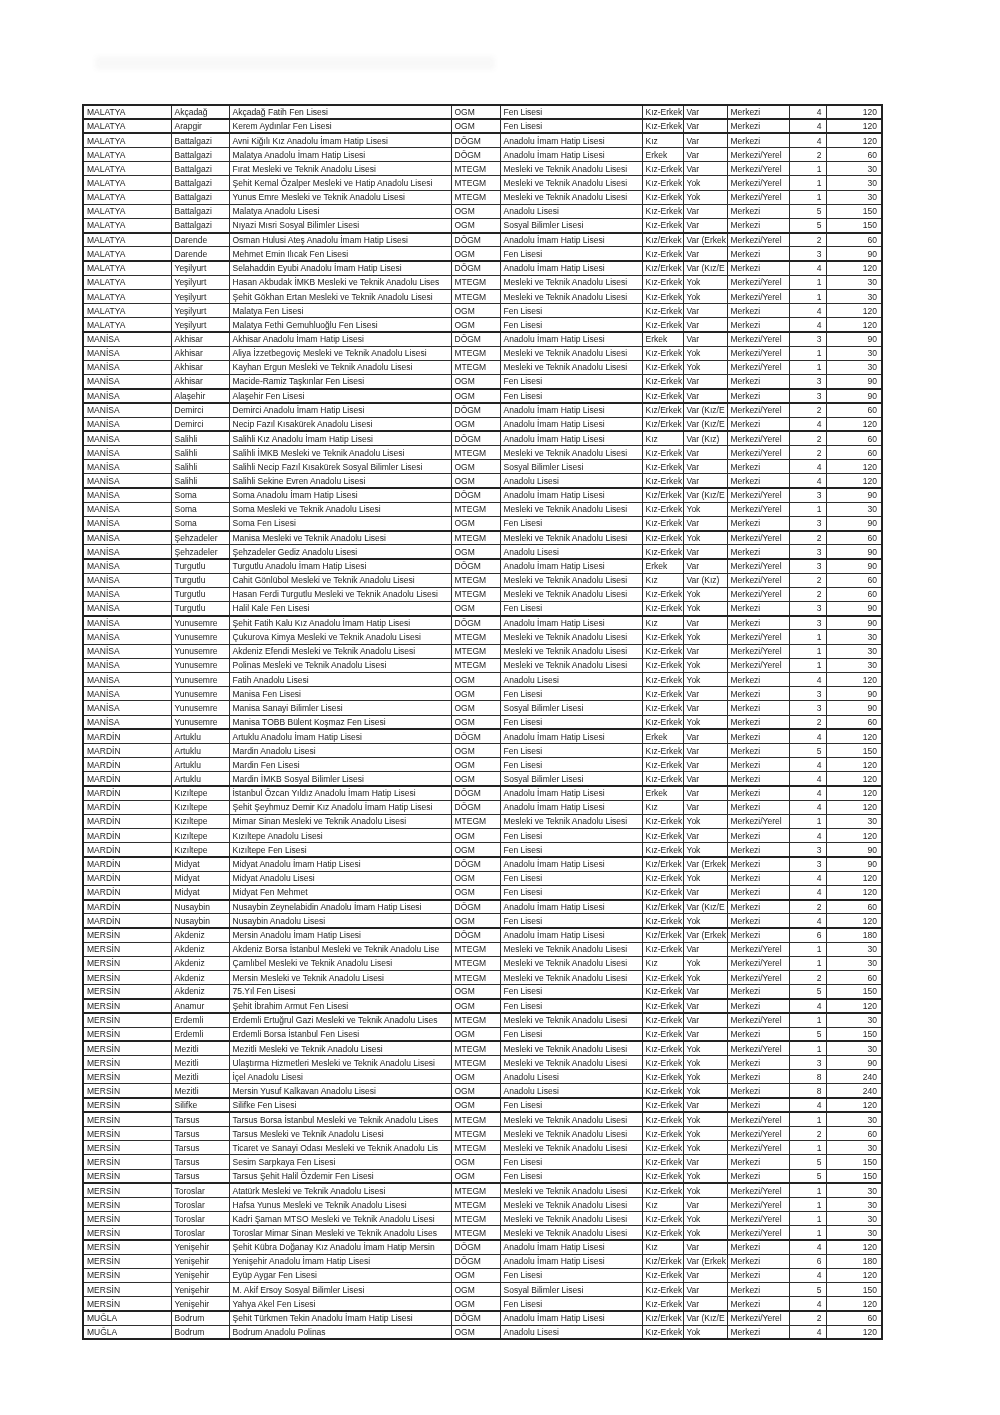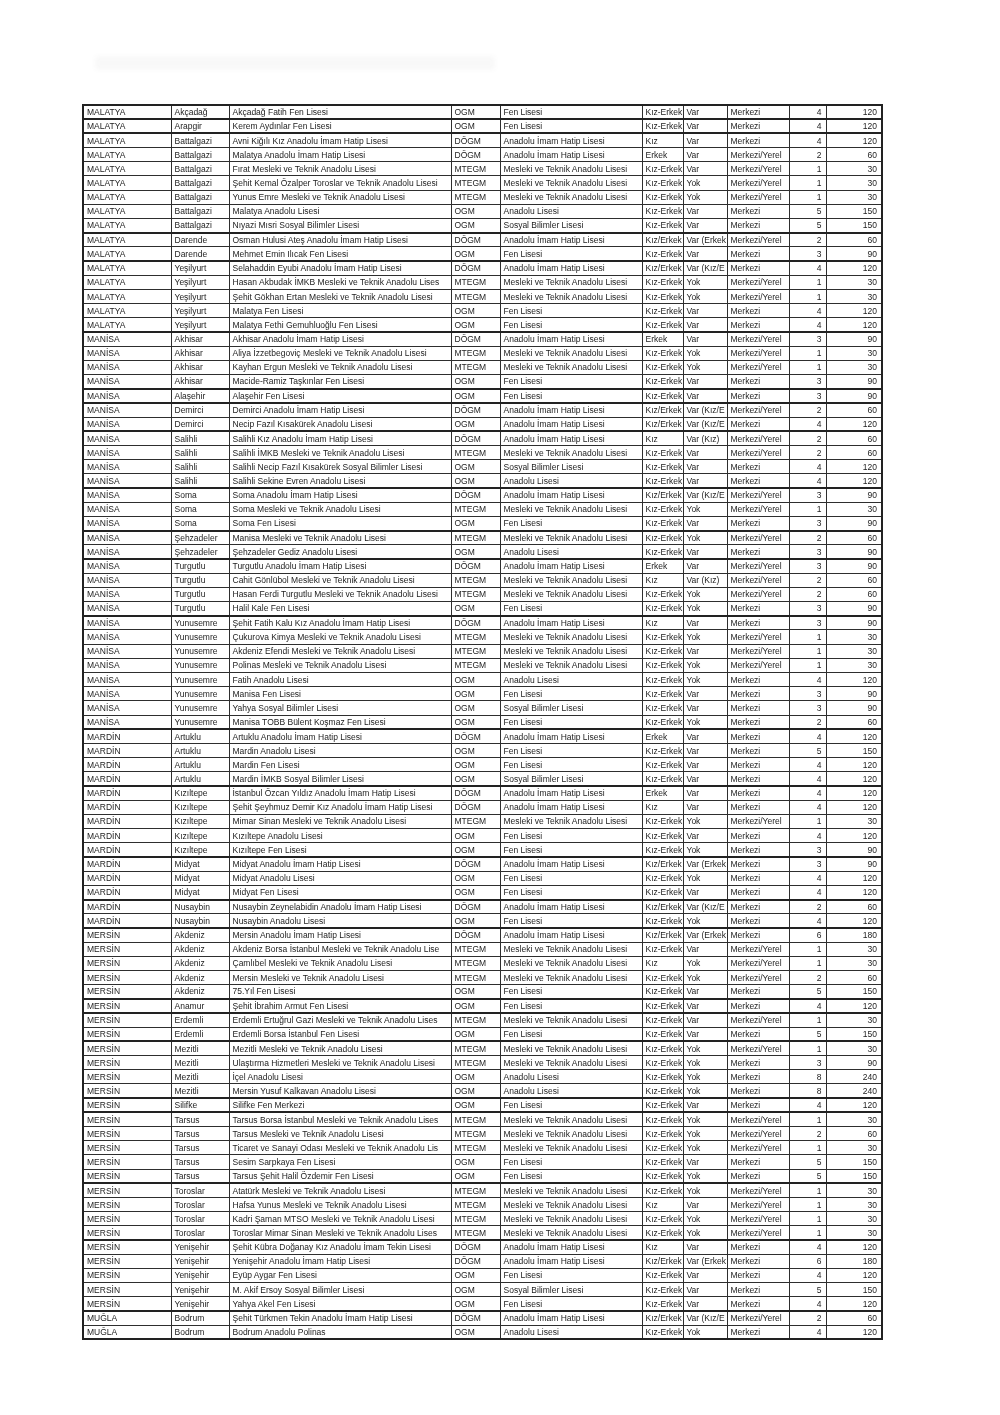--- a/index.html
+++ b/index.html
@@ -103,21 +103,21 @@
           <td>Mesleki ve Teknik Anadolu Lisesi</td>
           <td>Kız-Erkek</td>
           <td>Var</td>
           <td>Merkezi/Yerel</td>
           <td class="num">1</td>
           <td class="num">30</td>
         </tr>
         <tr>
           <td>MALATYA</td>
           <td>Battalgazi</td>
-          <td>Şehit Kemal Özalper Toroslar ve Teknik Anadolu Lisesi</td>
+          <td>Şehit Kemal Özalper Mesleki ve Hatip Anadolu Lisesi</td>
           <td>MTEGM</td>
           <td>Mesleki ve Teknik Anadolu Lisesi</td>
           <td>Kız-Erkek</td>
           <td>Yok</td>
           <td>Merkezi/Yerel</td>
           <td class="num">1</td>
           <td class="num">30</td>
         </tr>
         <tr>
           <td>MALATYA</td>
@@ -547,21 +547,21 @@
           <td>Fen Lisesi</td>
           <td>Kız-Erkek</td>
           <td>Var</td>
           <td>Merkezi</td>
           <td class="num">3</td>
           <td class="num">90</td>
         </tr>
         <tr>
           <td>MANİSA</td>
           <td>Yunusemre</td>
-          <td>Yahya Sosyal Bilimler Lisesi</td>
+          <td>Manisa Sanayi Bilimler Lisesi</td>
           <td>OGM</td>
           <td>Sosyal Bilimler Lisesi</td>
           <td>Kız-Erkek</td>
           <td>Var</td>
           <td>Merkezi</td>
           <td class="num">3</td>
           <td class="num">90</td>
         </tr>
         <tr>
           <td>MANİSA</td>
@@ -703,21 +703,21 @@
           <td>Fen Lisesi</td>
           <td>Kız-Erkek</td>
           <td>Yok</td>
           <td>Merkezi</td>
           <td class="num">4</td>
           <td class="num">120</td>
         </tr>
         <tr>
           <td>MARDİN</td>
           <td>Midyat</td>
-          <td>Midyat Fen Lisesi</td>
+          <td>Midyat Fen Mehmet</td>
           <td>OGM</td>
           <td>Fen Lisesi</td>
           <td>Kız-Erkek</td>
           <td>Var</td>
           <td>Merkezi</td>
           <td class="num">4</td>
           <td class="num">120</td>
         </tr>
         <tr class="group-start">
           <td>MARDİN</td>
@@ -883,21 +883,21 @@
           <td>Anadolu Lisesi</td>
           <td>Kız-Erkek</td>
           <td>Yok</td>
           <td>Merkezi</td>
           <td class="num">8</td>
           <td class="num">240</td>
         </tr>
         <tr class="group-start">
           <td>MERSİN</td>
           <td>Silifke</td>
-          <td>Silifke Fen Merkezi</td>
+          <td>Silifke Fen Lisesi</td>
           <td>OGM</td>
           <td>Fen Lisesi</td>
           <td>Kız-Erkek</td>
           <td>Var</td>
           <td>Merkezi</td>
           <td class="num">4</td>
           <td class="num">120</td>
         </tr>
         <tr class="group-start">
           <td>MERSİN</td>
@@ -1003,21 +1003,21 @@
           <td>Mesleki ve Teknik Anadolu Lisesi</td>
           <td>Kız-Erkek</td>
           <td>Yok</td>
           <td>Merkezi/Yerel</td>
           <td class="num">1</td>
           <td class="num">30</td>
         </tr>
         <tr class="group-start">
           <td>MERSİN</td>
           <td>Yenişehir</td>
-          <td>Şehit Kübra Doğanay Kız Anadolu İmam Tekin Lisesi</td>
+          <td>Şehit Kübra Doğanay Kız Anadolu İmam Hatip Mersin</td>
           <td>DÖGM</td>
           <td>Anadolu İmam Hatip Lisesi</td>
           <td>Kız</td>
           <td>Var</td>
           <td>Merkezi</td>
           <td class="num">4</td>
           <td class="num">120</td>
         </tr>
         <tr>
           <td>MERSİN</td>

